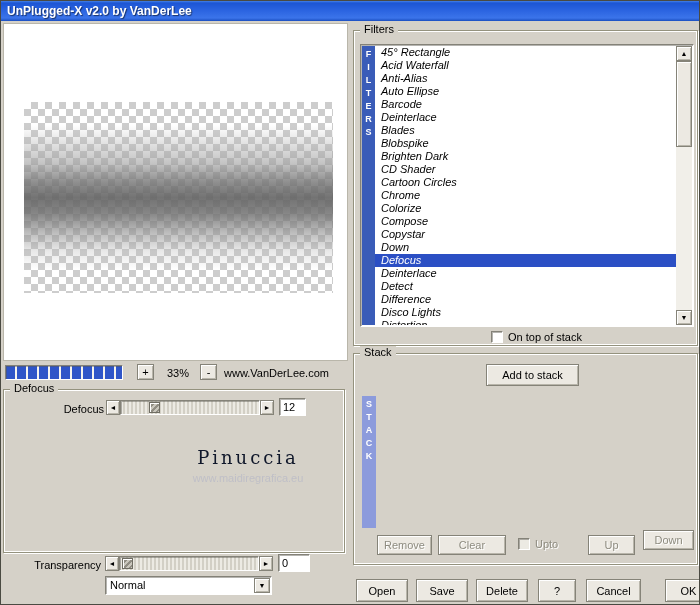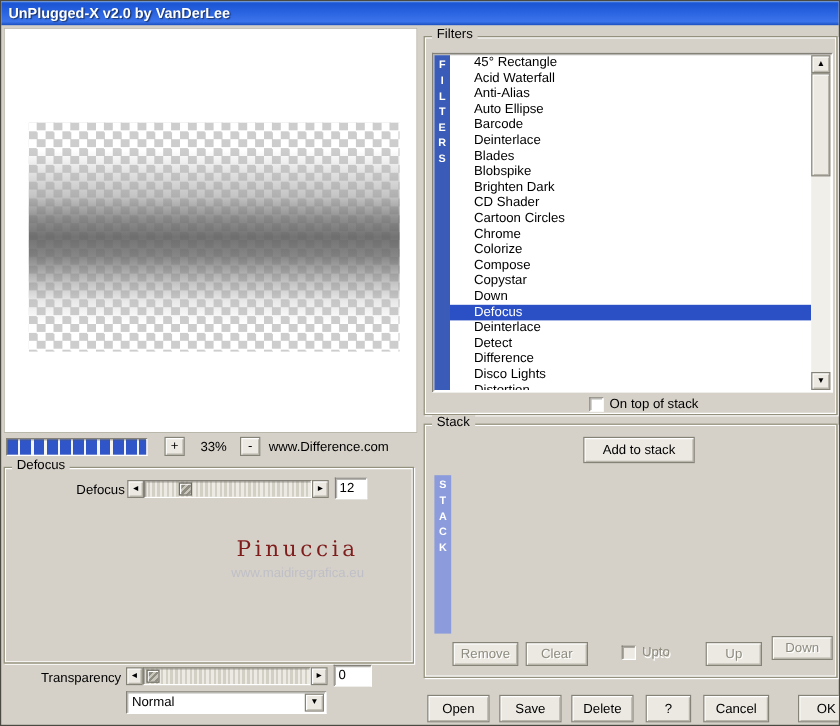--- a/index.html
+++ b/index.html
@@ -64,30 +64,30 @@
   .track { background:repeating-linear-gradient(90deg,#eceae3 0 2px,#d2cfc5 2px 4px); }
   .thumb {
     position:absolute; top:1px; width:11px; height:11px;
     background:repeating-linear-gradient(135deg,#c9c6bc 0 2px,#908d83 2px 4px);
     border:1px solid #6f6d63; box-shadow:inset 1px 1px 0 #fff; cursor:pointer;
   }
   .valuebox { display:flex; align-items:center; padding-left:3px; }
   .icon7 { font-size:7px; line-height:1; }
 
   
-  .wm-name { font-family:"DejaVu Serif", serif; font-size:18px; letter-spacing:3px; color:#7f1d1d; }
+  .wm-name { font-family:"DejaVu Serif", serif; font-size:18px; letter-spacing:3px; color:#0f172a; }
   .wm-url  { font-size:11px; color:#bfbfc7; }
 
   
   .list { background:#fff; }
   .vstrip { display:flex; justify-content:center; padding-top:3px; }
   .vstrip span { writing-mode:vertical-lr; text-orientation:upright; color:#fff; font-size:9px; font-weight:bold; letter-spacing:3px; }
   .filters-strip { left:1px; top:1px; bottom:1px; width:13px; background:#3a5cb8; }
   .list-items { left:14px; top:1px; right:17px; bottom:1px; overflow:hidden; }
-  .list-item { height:13px; line-height:13px; padding-left:20px; white-space:nowrap; cursor:default; }
+  .list-item { height:13px; line-height:13px; padding-left:6px; white-space:nowrap; cursor:default;font-style:italic; }
   .list-item.selected { background:#2b4fc4; color:#fff; }
 
   
   .scrollbar { right:1px; top:1px; bottom:1px; width:16px; background:#f1efe9; }
   .sb-btn { position:absolute; left:0; width:16px; height:15px; }
   .sb-up { top:0; } .sb-down { bottom:0; }
   .sb-thumb {
     position:absolute; left:0; top:15px; width:16px; height:86px;
     background:#ece9e2; border:1px solid #858378;
     box-shadow:inset 1px 1px 0 #fff, inset -1px -1px 0 #b8b5aa; cursor:pointer;
@@ -120,21 +120,21 @@
   </div>
 
   <div class="progress sunken a" style="left:4px;top:364px;width:118px;height:15px;"></div>
   <button class="btn a" style="left:136px;top:363px;width:17px;height:16px;">
     <span>+</span>
   </button>
   <div class="txt center a" style="left:154px;top:366px;width:46px;">33%</div>
   <button class="btn a" style="left:199px;top:363px;width:17px;height:16px;">
     <span>-</span>
   </button>
-  <div class="txt a" style="left:223px;top:366px;">www.Difference.com</div>
+  <div class="txt a" style="left:223px;top:366px;">www.VanDerLee.com</div>
 
   <div class="group a" style="left:2px;top:388px;width:342px;height:164px;">
     <span class="legend">Defocus</span>
 
     <span class="txt right a" style="left:16px;top:13px;width:84px;">Defocus</span>
     <button class="btn a" style="left:102px;top:10px;width:14px;height:15px;">
       <span class="icon7">◄</span>
     </button>
     <div class="track sunken a" style="left:116px;top:10px;width:140px;height:15px;">
       <div class="thumb" style="left:28px;"></div>
@@ -217,21 +217,21 @@
   <div class="group a" style="left:352px;top:352px;width:345px;height:212px;">
     <span class="legend">Stack</span>
 
     <button class="btn a" style="left:132px;top:10px;width:93px;height:22px;">Add to stack</button>
 
     <div class="vstrip stack-strip a">
       <span>STACK</span>
     </div>
 
     <button class="btn disabled a" style="left:23px;top:181px;width:55px;height:20px;">Remove</button>
-    <button class="btn disabled a" style="left:84px;top:181px;width:52px;height:20px;">Clear</button>
+    <button class="btn disabled a" style="left:84px;top:181px;width:68px;height:20px;">Clear</button>
     <span class="checkbox gray sunken a" style="left:164px;top:184px;"></span>
     <span class="txt disabled a" style="left:181px;top:184px;">Upto</span>
     <button class="btn disabled a" style="left:234px;top:181px;width:47px;height:20px;">Up</button>
     <button class="btn disabled a" style="left:289px;top:176px;width:51px;height:20px;">Down</button>
   </div>
 
   <button class="btn a" style="left:355px;top:578px;width:52px;height:23px;">Open</button>
   <button class="btn a" style="left:415px;top:578px;width:52px;height:23px;">Save</button>
   <button class="btn a" style="left:475px;top:578px;width:52px;height:23px;">Delete</button>
   <button class="btn a" style="left:537px;top:578px;width:38px;height:23px;">?</button>

